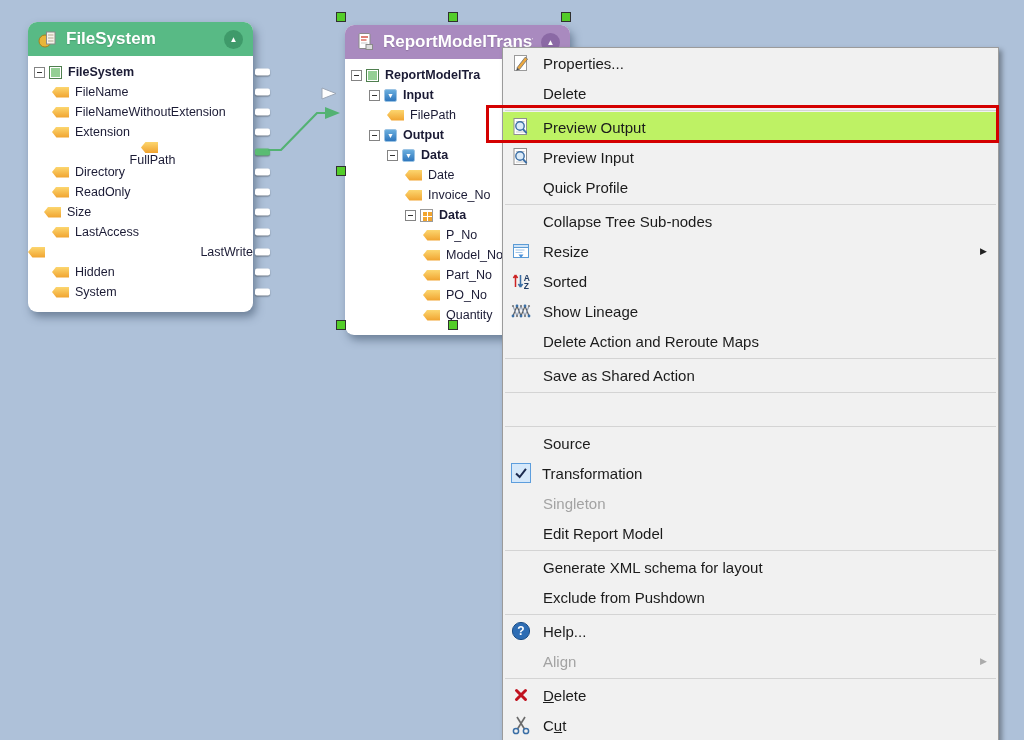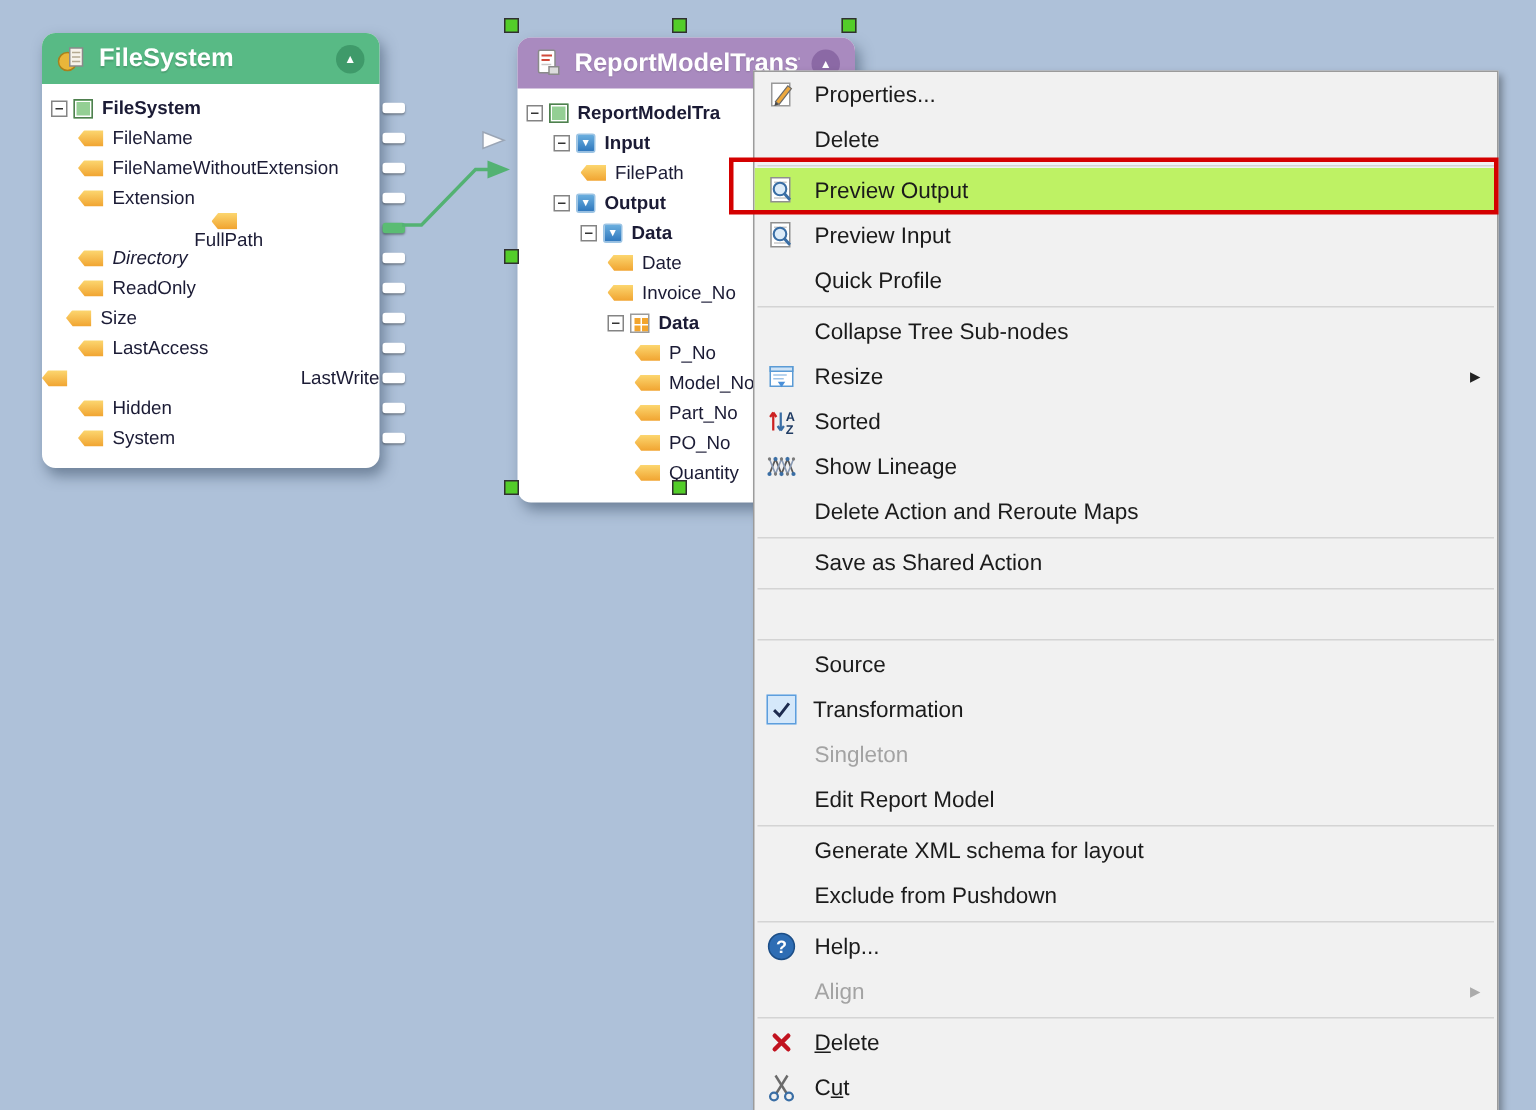--- a/index.html
+++ b/index.html
@@ -97,21 +97,21 @@
         <div class="tree-row" style="padding-left: 24px;">
           <span class="field-tag-icon"></span>
           <span>Extension</span>
           <span class="port"></span>
         </div>
         <div class="tree-row" style="padding-left: 24px; flex-direction: column;">
           <span class="field-tag-icon"></span>
           <span>FullPath</span>
           <span class="port connected"></span>
         </div>
-        <div class="tree-row" style="padding-left: 24px; font-style: italic;">
+        <div class="tree-row" style="padding-left: 24px;">
           <span class="field-tag-icon"></span>
           <span>Directory</span>
           <span class="port"></span>
         </div>
         <div class="tree-row" style="padding-left: 24px;">
           <span class="field-tag-icon"></span>
           <span>ReadOnly</span>
           <span class="port"></span>
         </div>
         <div class="tree-row" style="padding-left: 16px;">

